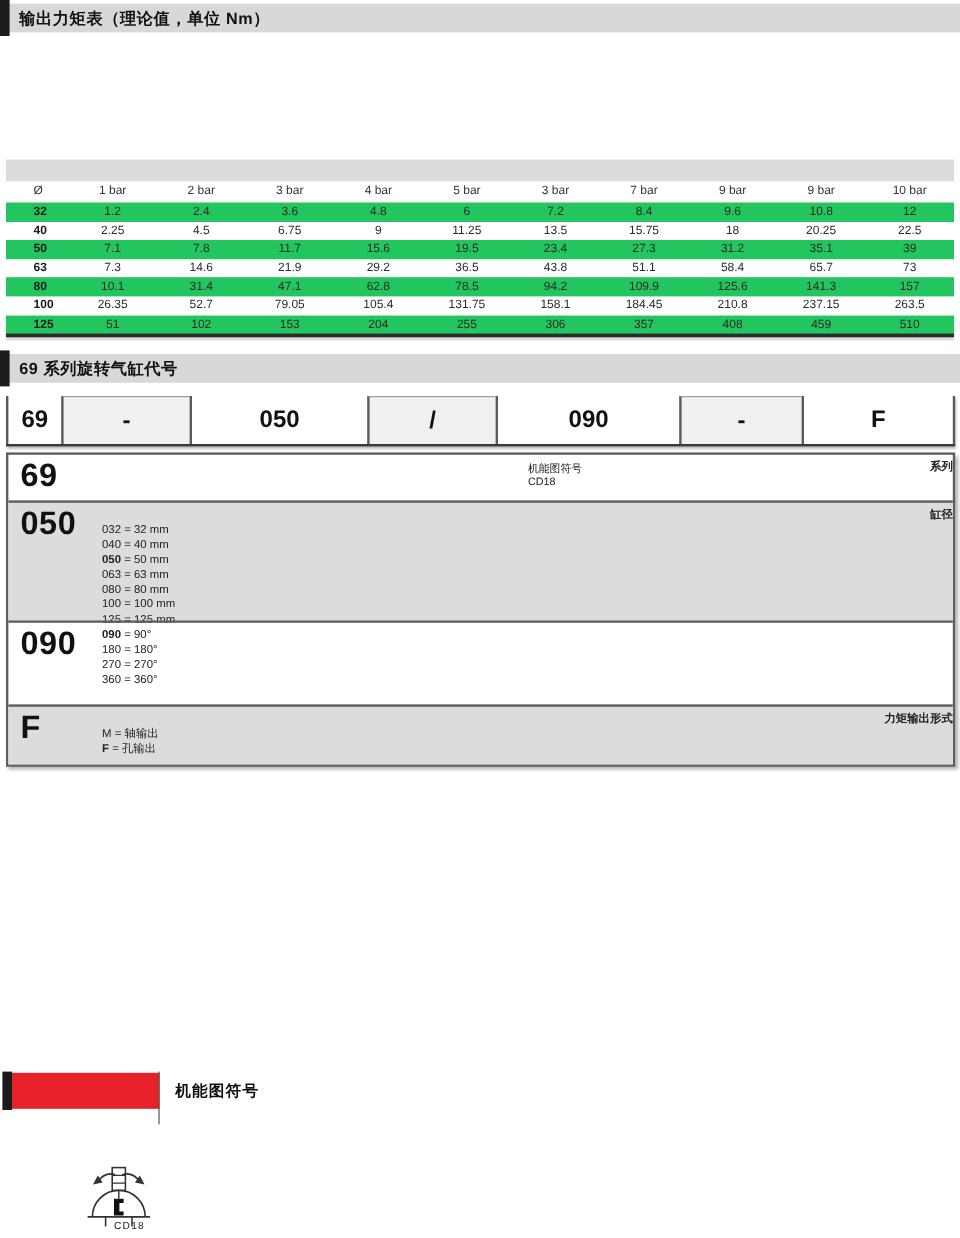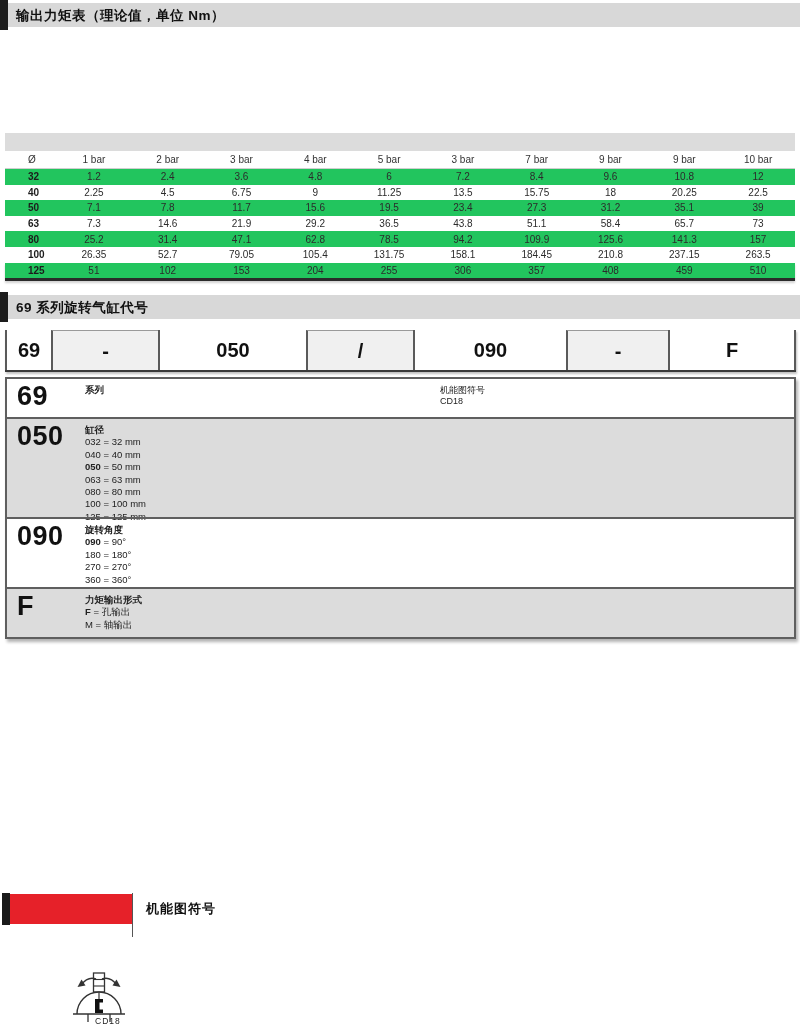--- a/index.html
+++ b/index.html
@@ -35,21 +35,21 @@
   .cb-cell.shaded{background:#f0f0f0;border-top:1px solid #9a9a9a;}
 
   
   #desc-table{position:absolute;left:5px;top:377px;width:791px;box-sizing:border-box;
     border:2px solid #5f5f5f;box-shadow:2px 3px 3px rgba(0,0,0,.3);background:#fff;}
   .d-row{position:relative;display:flex;box-sizing:border-box;}
   .d-row + .d-row{border-top:2px solid #5f5f5f;}
   .d-row.shade{background:#dcdcdc;}
   .d-code{flex:0 0 68px;padding:2px 0 0 10px;font-size:27px;font-weight:bold;color:#111;letter-spacing:.5px;}
   .d-body{flex:1;padding-top:5px;font-size:9.5px;line-height:12.4px;color:#222;}
-  .d-title{font-weight:bold;}
+  .d-title{font-weight:bold;text-align:right;}
   .d-note{position:absolute;left:433px;top:6px;font-size:9px;line-height:11px;color:#222;}
 
   
   .red-black{position:absolute;left:2px;top:893px;width:8px;height:32px;background:#1a1a1a;}
   .red-bar{position:absolute;left:10px;top:894px;width:123px;height:30px;background:#e62129;}
   .red-vline{position:absolute;left:132px;top:893px;width:1px;height:44px;background:#555;}
   .red-label{position:absolute;left:146px;top:900px;font-size:13px;font-weight:bold;color:#111;letter-spacing:1px;}
 
   
   #symbol{position:absolute;left:58px;top:968px;}
@@ -126,21 +126,21 @@
         <div class="t-cell">29.2</div>
         <div class="t-cell">36.5</div>
         <div class="t-cell">43.8</div>
         <div class="t-cell">51.1</div>
         <div class="t-cell">58.4</div>
         <div class="t-cell">65.7</div>
         <div class="t-cell">73</div>
       </div>
       <div class="t-row shade">
         <div class="t-cell t-col0">80</div>
-        <div class="t-cell">25.2</div>
+        <div class="t-cell">10.1</div>
         <div class="t-cell">31.4</div>
         <div class="t-cell">47.1</div>
         <div class="t-cell">62.8</div>
         <div class="t-cell">78.5</div>
         <div class="t-cell">94.2</div>
         <div class="t-cell">109.9</div>
         <div class="t-cell">125.6</div>
         <div class="t-cell">141.3</div>
         <div class="t-cell">157</div>
       </div>
@@ -208,33 +208,32 @@
         <div><b>050</b> = 50 mm</div>
         <div><span>063</span> = 63 mm</div>
         <div><span>080</span> = 80 mm</div>
         <div><span>100</span> = 100 mm</div>
         <div><span>125</span> = 125 mm</div>
       </div>
     </div>
     <div class="d-row" style="height: 70px;">
       <div class="d-code">090</div>
       <div class="d-body">
-        <div class="d-title">旋转角度</div>
         <div><b>090</b> = 90°</div>
         <div><span>180</span> = 180°</div>
         <div><span>270</span> = 270°</div>
         <div><span>360</span> = 360°</div>
       </div>
     </div>
     <div class="d-row shade" style="height: 50px;">
       <div class="d-code">F</div>
       <div class="d-body">
         <div class="d-title">力矩输出形式</div>
+        <div><span>M</span> = 轴输出</div>
         <div><b>F</b> = 孔输出</div>
-        <div><span>M</span> = 轴输出</div>
       </div>
     </div>
   </div>
 
 <div class="red-black"></div>
 <div class="red-bar"></div>
 <div class="red-vline"></div>
 <div class="red-label">机能图符号</div>
 
 <svg id="symbol" width="84" height="62" viewBox="0 0 84 62">

